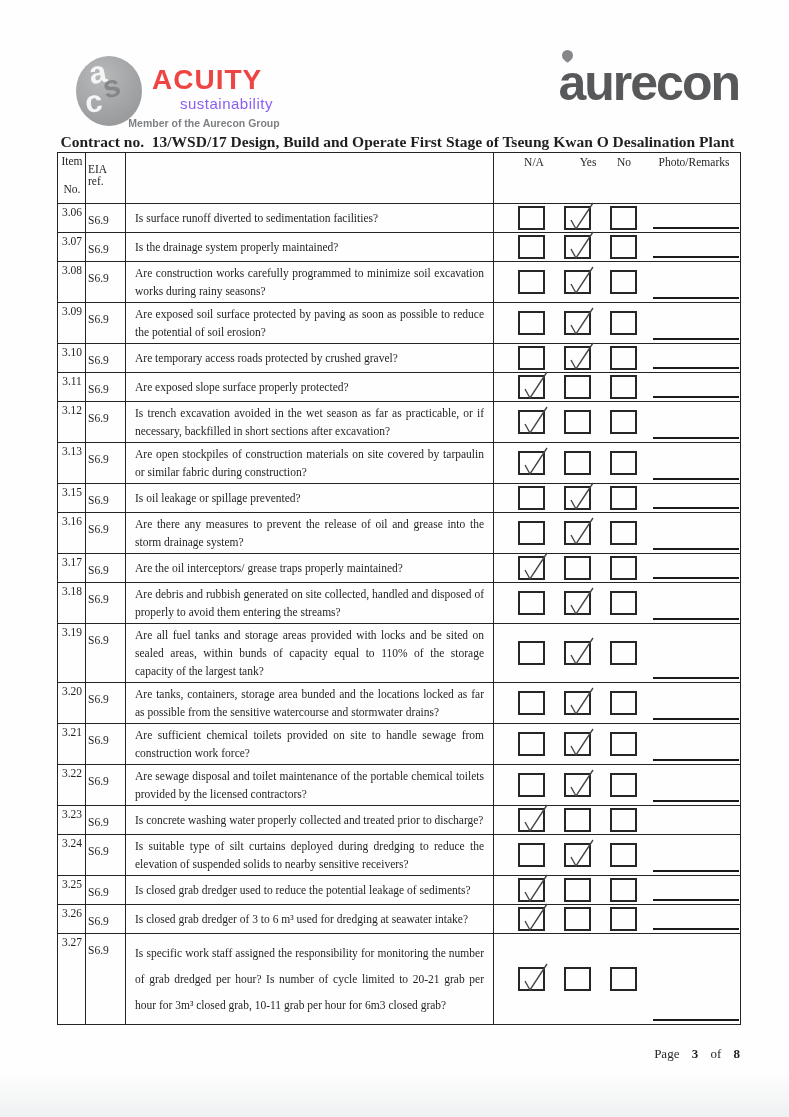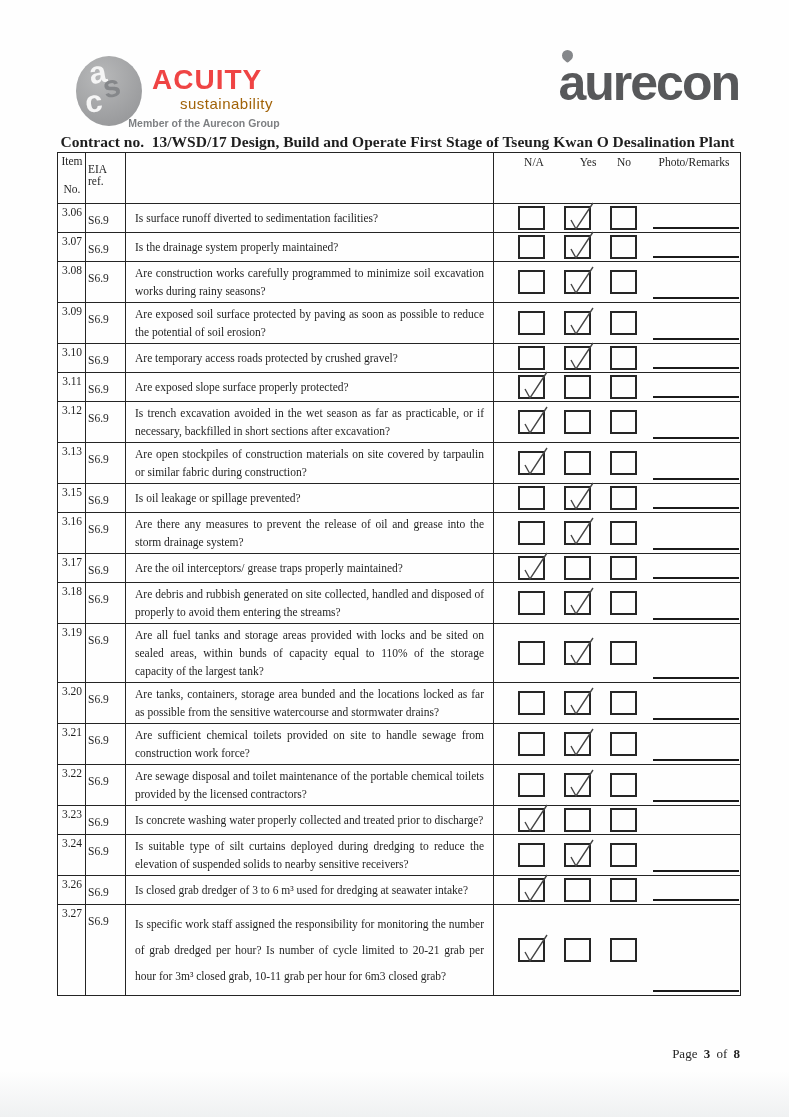--- a/index.html
+++ b/index.html
@@ -9,21 +9,21 @@
   
   .acuity-mark{position:absolute;left:76px;top:56px;width:66px;height:70px;border-radius:50%;
                background:radial-gradient(circle at 38% 30%,#b8b9ba,#9c9d9f 70%,#919294);}
   .acuity-mark span{position:absolute;font-family:"Liberation Sans",sans-serif;font-weight:700;line-height:1;}
   .m-a{left:13px;top:1px;font-size:31px;color:#f5f5f5;transform:rotate(-10deg);}
   .m-s{left:27px;top:15px;font-size:31px;color:#85878a;transform:rotate(-12deg);}
   .m-c{left:9px;top:30px;font-size:31px;color:#f5f5f5;transform:rotate(-6deg);}
   .acuity-name{position:absolute;left:152px;top:64px;font-family:"Liberation Sans",sans-serif;
                font-weight:700;font-size:28px;letter-spacing:1px;color:#ef4444;}
   .acuity-sub{position:absolute;left:180px;top:95px;font-family:"Liberation Sans",sans-serif;
-              font-size:15px;letter-spacing:0.5px;color:#a16207;}
+              font-size:15px;letter-spacing:0.5px;color:#8b5cf6;}
   .acuity-member{position:absolute;left:104px;top:117px;width:200px;text-align:center;
                  font-family:"Liberation Sans",sans-serif;font-weight:700;font-size:10.5px;color:#7e8083;}
   .aurecon{position:absolute;right:50px;top:58px;font-family:"Liberation Sans",sans-serif;
            font-weight:700;font-size:50px;letter-spacing:-2px;color:#57585a;line-height:1;}
   .droplet{position:absolute;left:4px;top:-8px;width:11px;height:11px;background:#85878a;
            border-radius:50% 50% 50% 2px;transform:rotate(-45deg);}
 
   
   .doc-title{position:absolute;left:50px;top:133px;width:695px;text-align:center;
              font-weight:700;font-size:15.5px;white-space:pre-wrap;}
@@ -47,21 +47,21 @@
   .hl-rem{left:150px;width:100px;}
   .boxes{position:absolute;inset:0;display:flex;align-items:center;padding-left:24px;gap:19px;}
   .cb{position:relative;width:27px;height:24px;border:2px solid #262626;box-sizing:border-box;background:transparent;}
   .tick{position:absolute;left:-2px;top:-9px;width:33px;height:35px;display:none;}
   .remarks-line{position:absolute;right:1px;bottom:3px;width:86px;border-bottom:2.2px solid #1b1b1b;}
   tr.last .qtext{line-height:26px;padding:4px 0;}
 
   
   .footer{position:absolute;right:49px;top:1046px;font-size:13px;}
   .footer .b{font-weight:700;}
-  .footer span{margin-left:3px;}
+  .footer span{margin-left:9px;}
   .scan-edge{position:absolute;left:0;right:0;bottom:0;height:46px;
              background:linear-gradient(to bottom,rgba(255,255,255,0),rgba(205,210,213,0.30));}
 </style>
 </head>
 <body>
 
 <div class="page">
 
   <div class="acuity-mark">
     <span class="m-a">a</span>
@@ -531,20 +531,43 @@
             </svg>
           </div>
           <div class="cb">
             
           </div>
         </div>
         <div class="remarks-line"></div>
       </td>
     </tr>
 
+    <tr>
+      <td class="c-item">3.25</td>
+      <td class="c-eia">S6.9</td>
+      <td class="c-q">
+        <div class="qtext">Is closed grab dredger used to reduce the potential leakage of sediments?</div>
+      </td>
+      <td class="c-ans">
+        <div class="boxes">
+          <div class="cb">
+            <svg class="tick tick-na" viewBox="0 0 33 35" style="display: block;">
+              <path d="M7 21 L12 30 L29 4" fill="none" stroke="#454545" stroke-width="1.4"></path>
+            </svg>
+          </div>
+          <div class="cb">
+            
+          </div>
+          <div class="cb">
+            
+          </div>
+        </div>
+        <div class="remarks-line"></div>
+      </td>
+    </tr>
 
     <tr>
       <td class="c-item">3.26</td>
       <td class="c-eia">S6.9</td>
       <td class="c-q">
         <div class="qtext">Is closed grab dredger of 3 to 6 m³ used for dredging at seawater intake?</div>
       </td>
       <td class="c-ans">
         <div class="boxes">
           <div class="cb">

